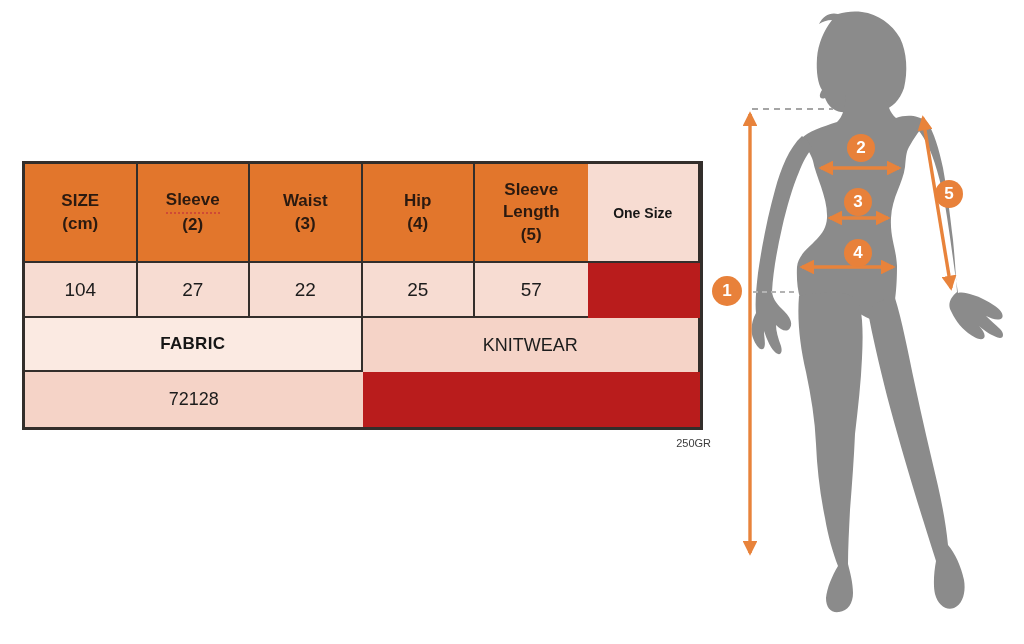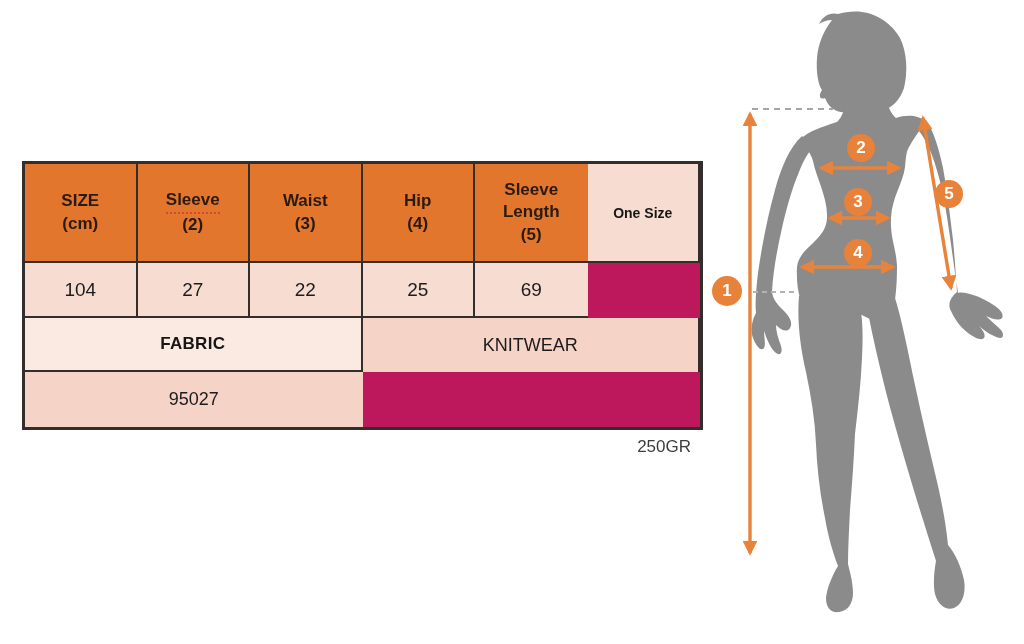--- a/index.html
+++ b/index.html
@@ -16,21 +16,21 @@
   
   .size-table {
     position: absolute;
     left: 22px;
     top: 161px;
     width: 681px;
     display: grid;
     grid-template-columns: repeat(6, 1fr);
     grid-template-rows: 99px 55px 54px 55px;
     border: 3px solid #332e2b;
-    background: #be185d;
+    background: #b91c1c;
   }
   .cell {
     border-right: 2px solid #332e2b;
     border-bottom: 2px solid #332e2b;
     display: flex;
     flex-direction: column;
     align-items: center;
     justify-content: center;
     text-align: center;
     padding: 2px 4px;
@@ -50,25 +50,25 @@
   .row-size  { background: #F7DCD2; color: #1c1c1c; font-size: 19px; }
   .row-size .size-name { font-weight: bold; font-size: 14px; color: #161616; }
   .row-fabric { background: #FBEAE2; color: #161616; }
   .row-knit   { background: #F5D3C7; color: #1c1c1c; }
   .info-label { font-weight: bold; font-size: 17px; letter-spacing: 0.3px; }
   .info-value { font-size: 18px; }
   .span3 { grid-column: span 3; }
 
   .weight-note {
     position: absolute;
-    left: 10px;
+    left: 30px;
     top: 437px;
     width: 681px;
     text-align: right;
-    font-size: 17px;
+    font-size: 11px;
     color: #3d3d3d;
     font-family: "Liberation Sans", sans-serif;
   }
 
   
   .figure-svg {
     position: absolute;
     left: 0;
     top: 0;
     width: 1024px;
@@ -133,32 +133,32 @@
     <div class="cell row-size">
       <span>27</span>
     </div>
     <div class="cell row-size">
       <span>22</span>
     </div>
     <div class="cell row-size">
       <span>25</span>
     </div>
     <div class="cell row-size last-col">
-      <span>69</span>
+      <span>57</span>
     </div>
 
     <div class="cell row-fabric span3">
       <span class="info-label">FABRIC</span>
     </div>
 
     <div class="cell row-knit span3 last-row">
       <span class="info-value">KNITWEAR</span>
     </div>
     <div class="cell row-knit span3 last-col last-row">
-      <span class="info-value">95027</span>
+      <span class="info-value">72128</span>
     </div>
   </div>
 
   <div class="weight-note">250GR</div>
 
   <svg class="figure-svg" viewBox="0 0 1024 644">
     <defs>
       <marker id="arrowO" viewBox="0 0 10 10" refX="8.2" refY="5" markerWidth="4.4" markerHeight="4.4" orient="auto-start-reverse">
         <path d="M0,0 L10,5 L0,10 z" fill="#E8833B"></path>
       </marker>

